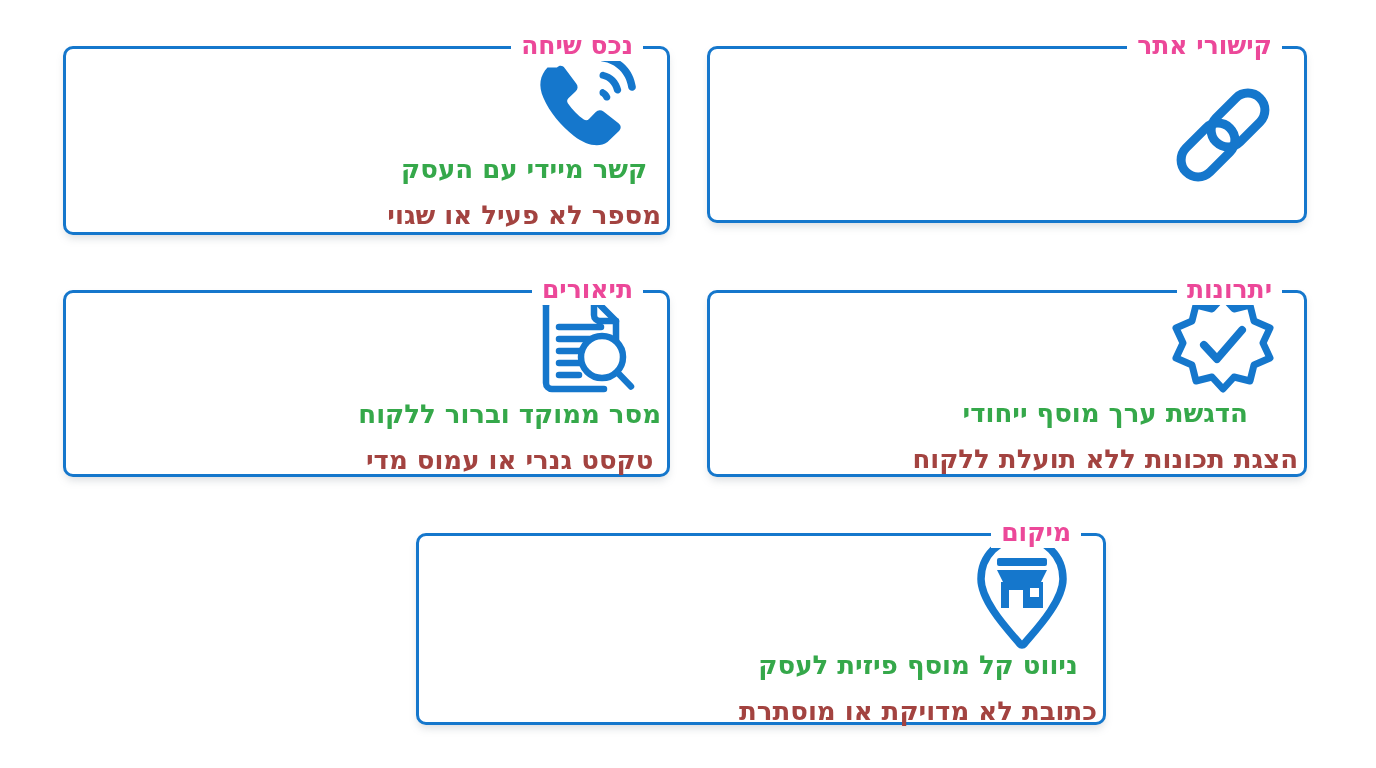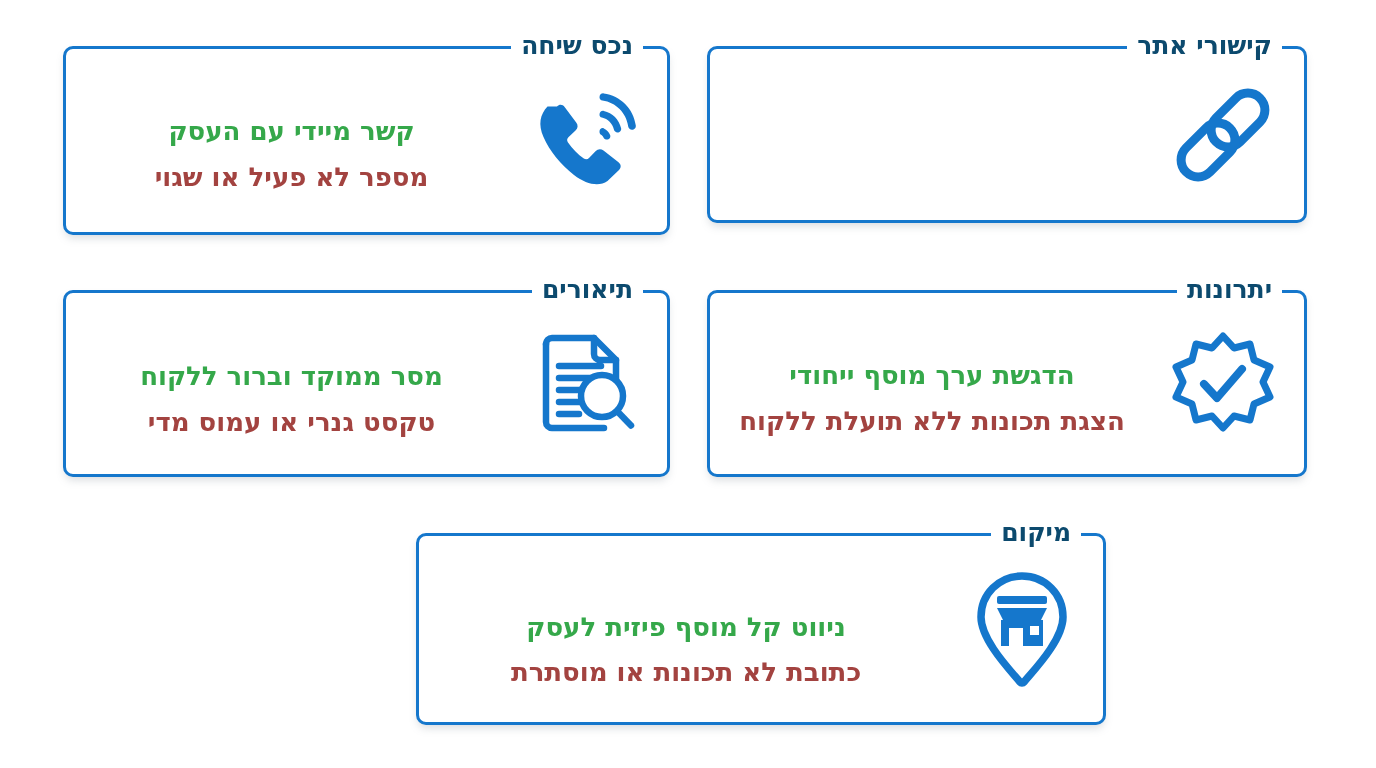--- a/index.html
+++ b/index.html
@@ -35,32 +35,32 @@
     justify-content: flex-start;
   }
 
   
   .card-title {
     position: absolute;
     top: -18px;
     right: 24px;
     background: #ffffff;
     padding: 0 10px;
-    color: #0c4a6e;
+    color: #ec4899;
     font-size: 25px;
     font-weight: bold;
     line-height: 30px;
     white-space: nowrap;
     letter-spacing: 0px;
   }
 
   .card-body {
     display: flex;
-    flex-direction: row;
-    align-items: flex-end;
+    flex-direction: column;
+    align-items: flex-start;
     width: 100%;
     padding: 0 6px;
     box-sizing: border-box;
   }
 
   .icon-wrap {
     flex: 0 0 auto;
     width: 150px;
     display: flex;
     align-items: center;
@@ -209,18 +209,18 @@
             <rect x="29" y="50" width="42" height="26"></rect>
           </g>
           <g fill="#ffffff">
             <rect x="37" y="58" width="14" height="18"></rect>
           </g>
           <rect x="58" y="56" width="9" height="9" fill="#ffffff"></rect>
         </svg>
       </div>
       <div class="texts">
         <div class="line-pro">ניווט קל מוסף פיזית לעסק</div>
-        <div class="line-con">כתובת לא תכונות או מוסתרת</div>
+        <div class="line-con">כתובת לא מדויקת או מוסתרת</div>
       </div>
     </div>
   </div>
 
 </div>
 
 </body></html>

